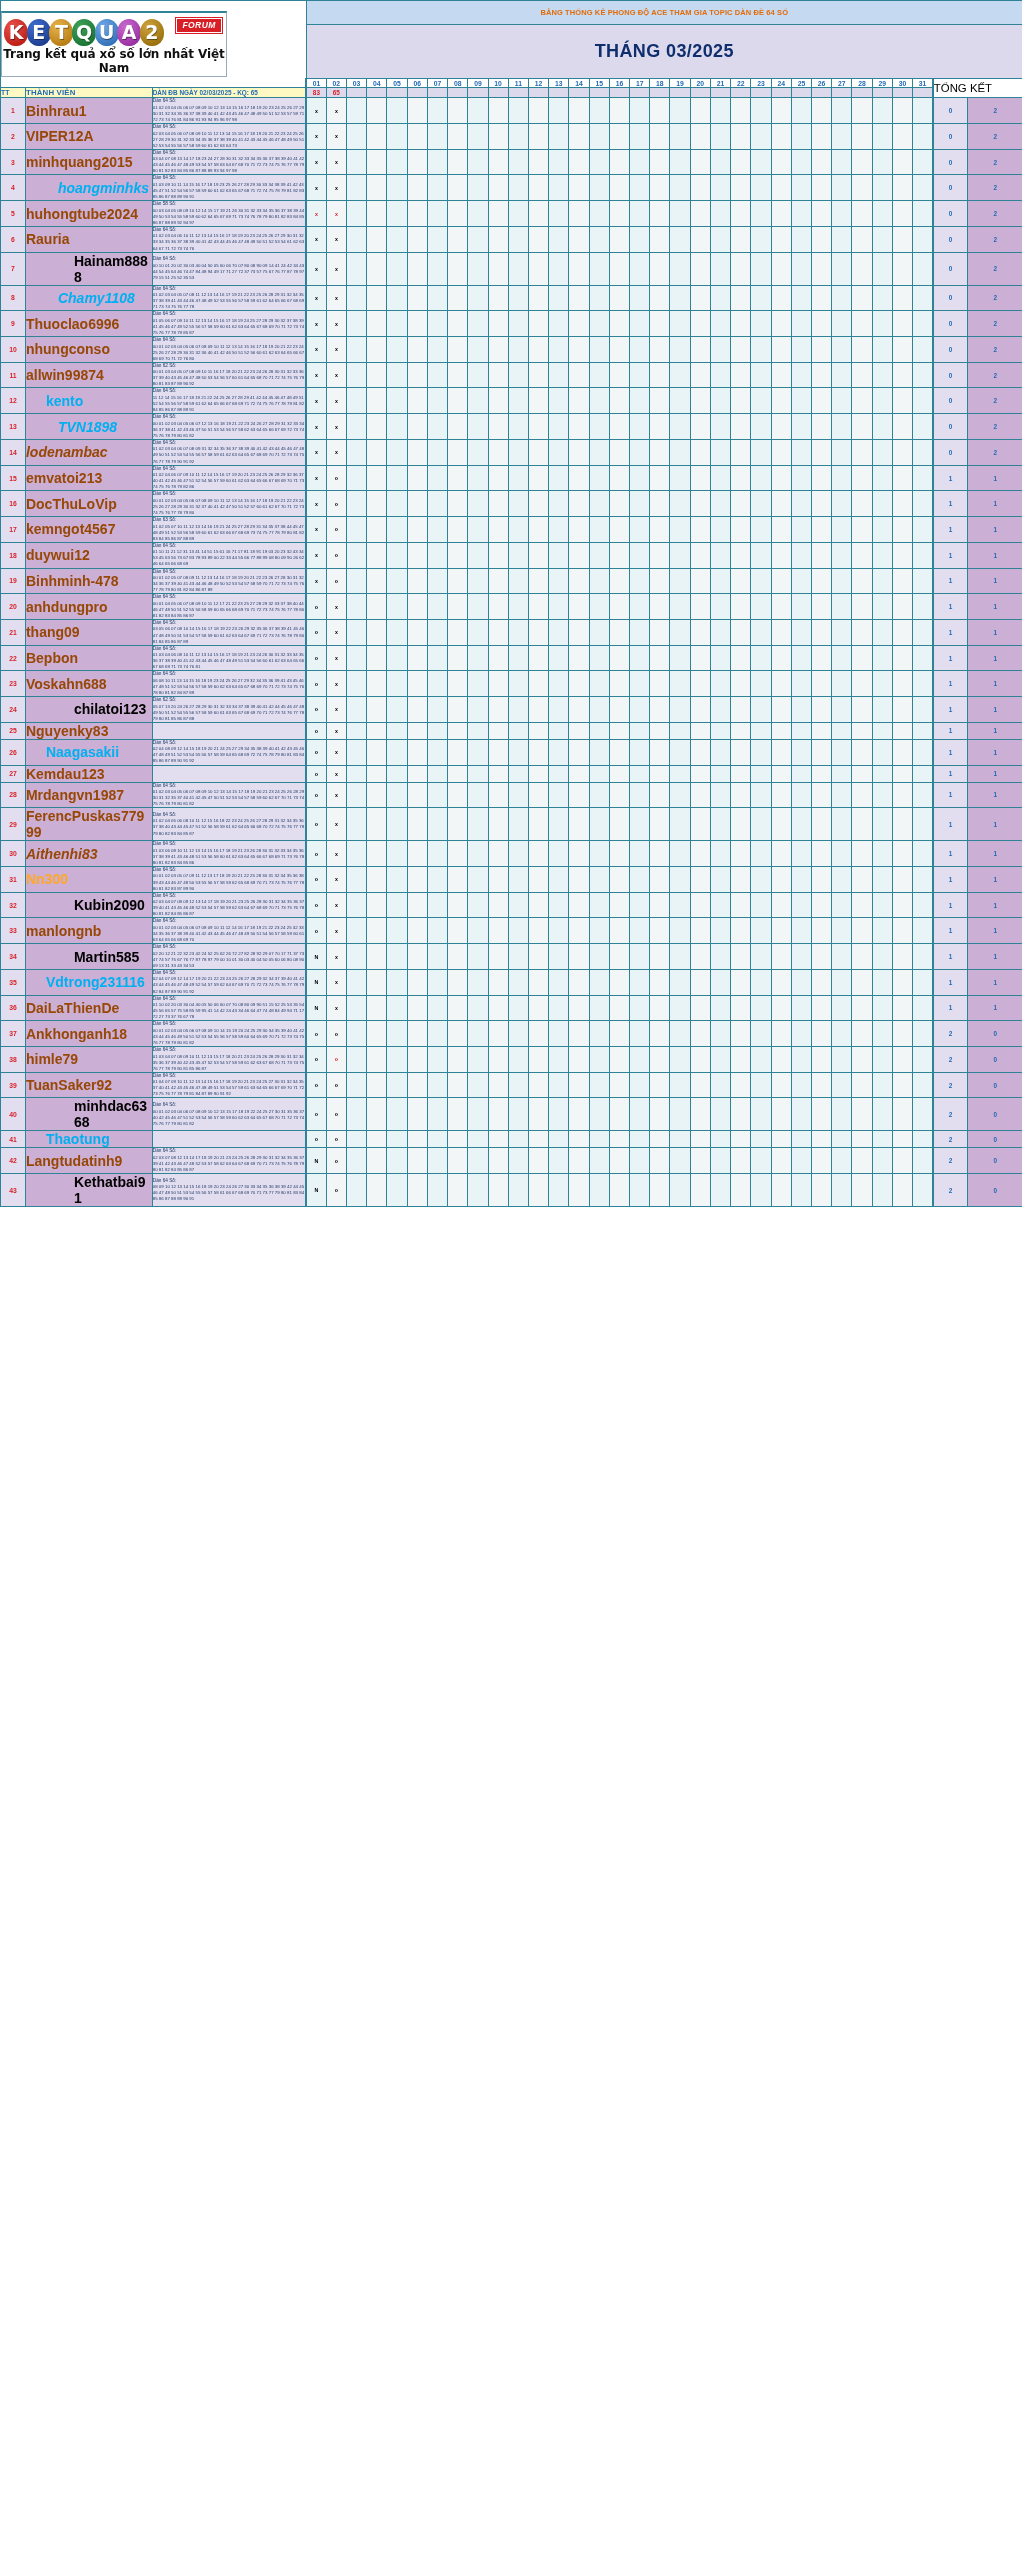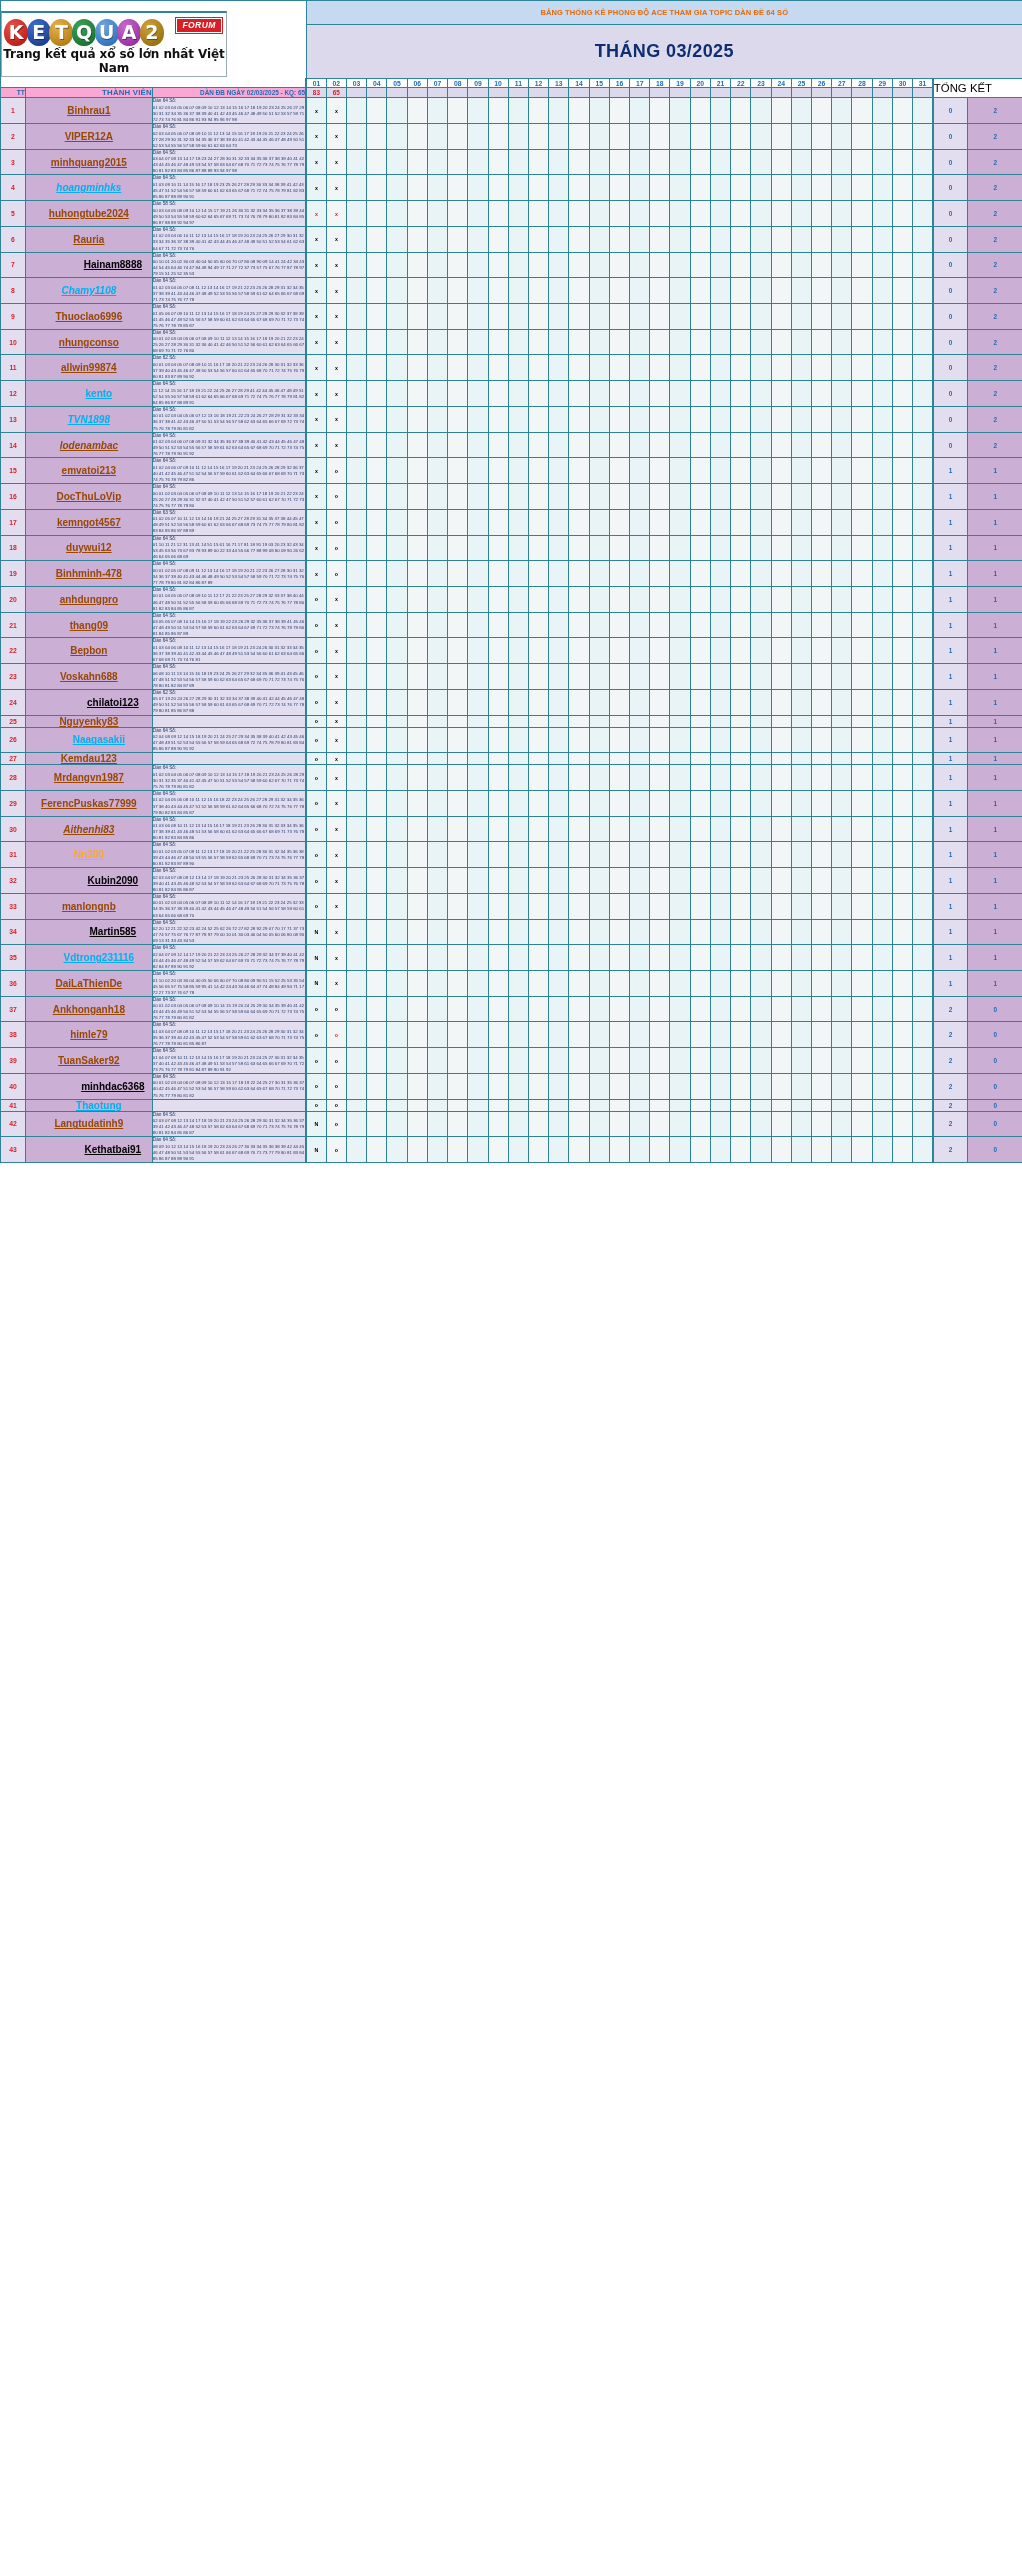--- a/index.html
+++ b/index.html
@@ -84,25 +84,25 @@
     color: #0f2e6e;
     font-weight: bold;
     font-size: 18px;
     text-align: center;
     height: 54px;
     letter-spacing: 0.4px;
   }
 
   
   th.hd {
-    background: #f9a8d4;
+    background: #fef9c3;
     color: #1f6ab5;
     font-weight: bold;
     font-size: 7.8px;
-    text-align: right;
+    text-align: left;
   }
   th.hd-tt { width: 18.5px; font-size: 6.8px; }
   th.hd-member { width: 94px; letter-spacing: 0.2px; }
   th.hd-dan { width: 114px; font-size: 6.4px; }
 
   td.daynum {
     background: #ffffff;
     color: #1f6ab5;
     font-weight: bold;
     font-size: 6.8px;
@@ -124,31 +124,30 @@
     width: 18.5px;
     background: #e2def0;
     color: #d81f26;
     font-weight: bold;
     font-size: 6.8px;
     text-align: center;
   }
   td.member {
     width: 94px;
     background: #ccafd4;
-    text-align: center;
-    font-size: 10px;
+    text-align: left;
+    font-size: 14px;
     font-weight: bold;
     color: #974706;
     padding: 1.4px;
     word-break: break-word;
-    text-decoration: underline;
   }
   td.member.black { color: #000000; padding-left: 48px; }
   td.member.cyan  { color: #00b0f0; padding-left: 20px; }
-  td.member.cyan-i  { color: #00b0f0; font-style: italic; }
+  td.member.cyan-i  { color: #00b0f0; font-style: italic; padding-left: 32px; }
   td.member.brown-i { color: #974706; font-style: italic; }
   td.member.orange { color: #ffa726; }
 
   td.dan {
     width: 114px;
     background: #e2def0;
     color: #1f3864;
     font-size: 4.4px;
     line-height: 1.38;
     padding: 1.4px 2.1px;

